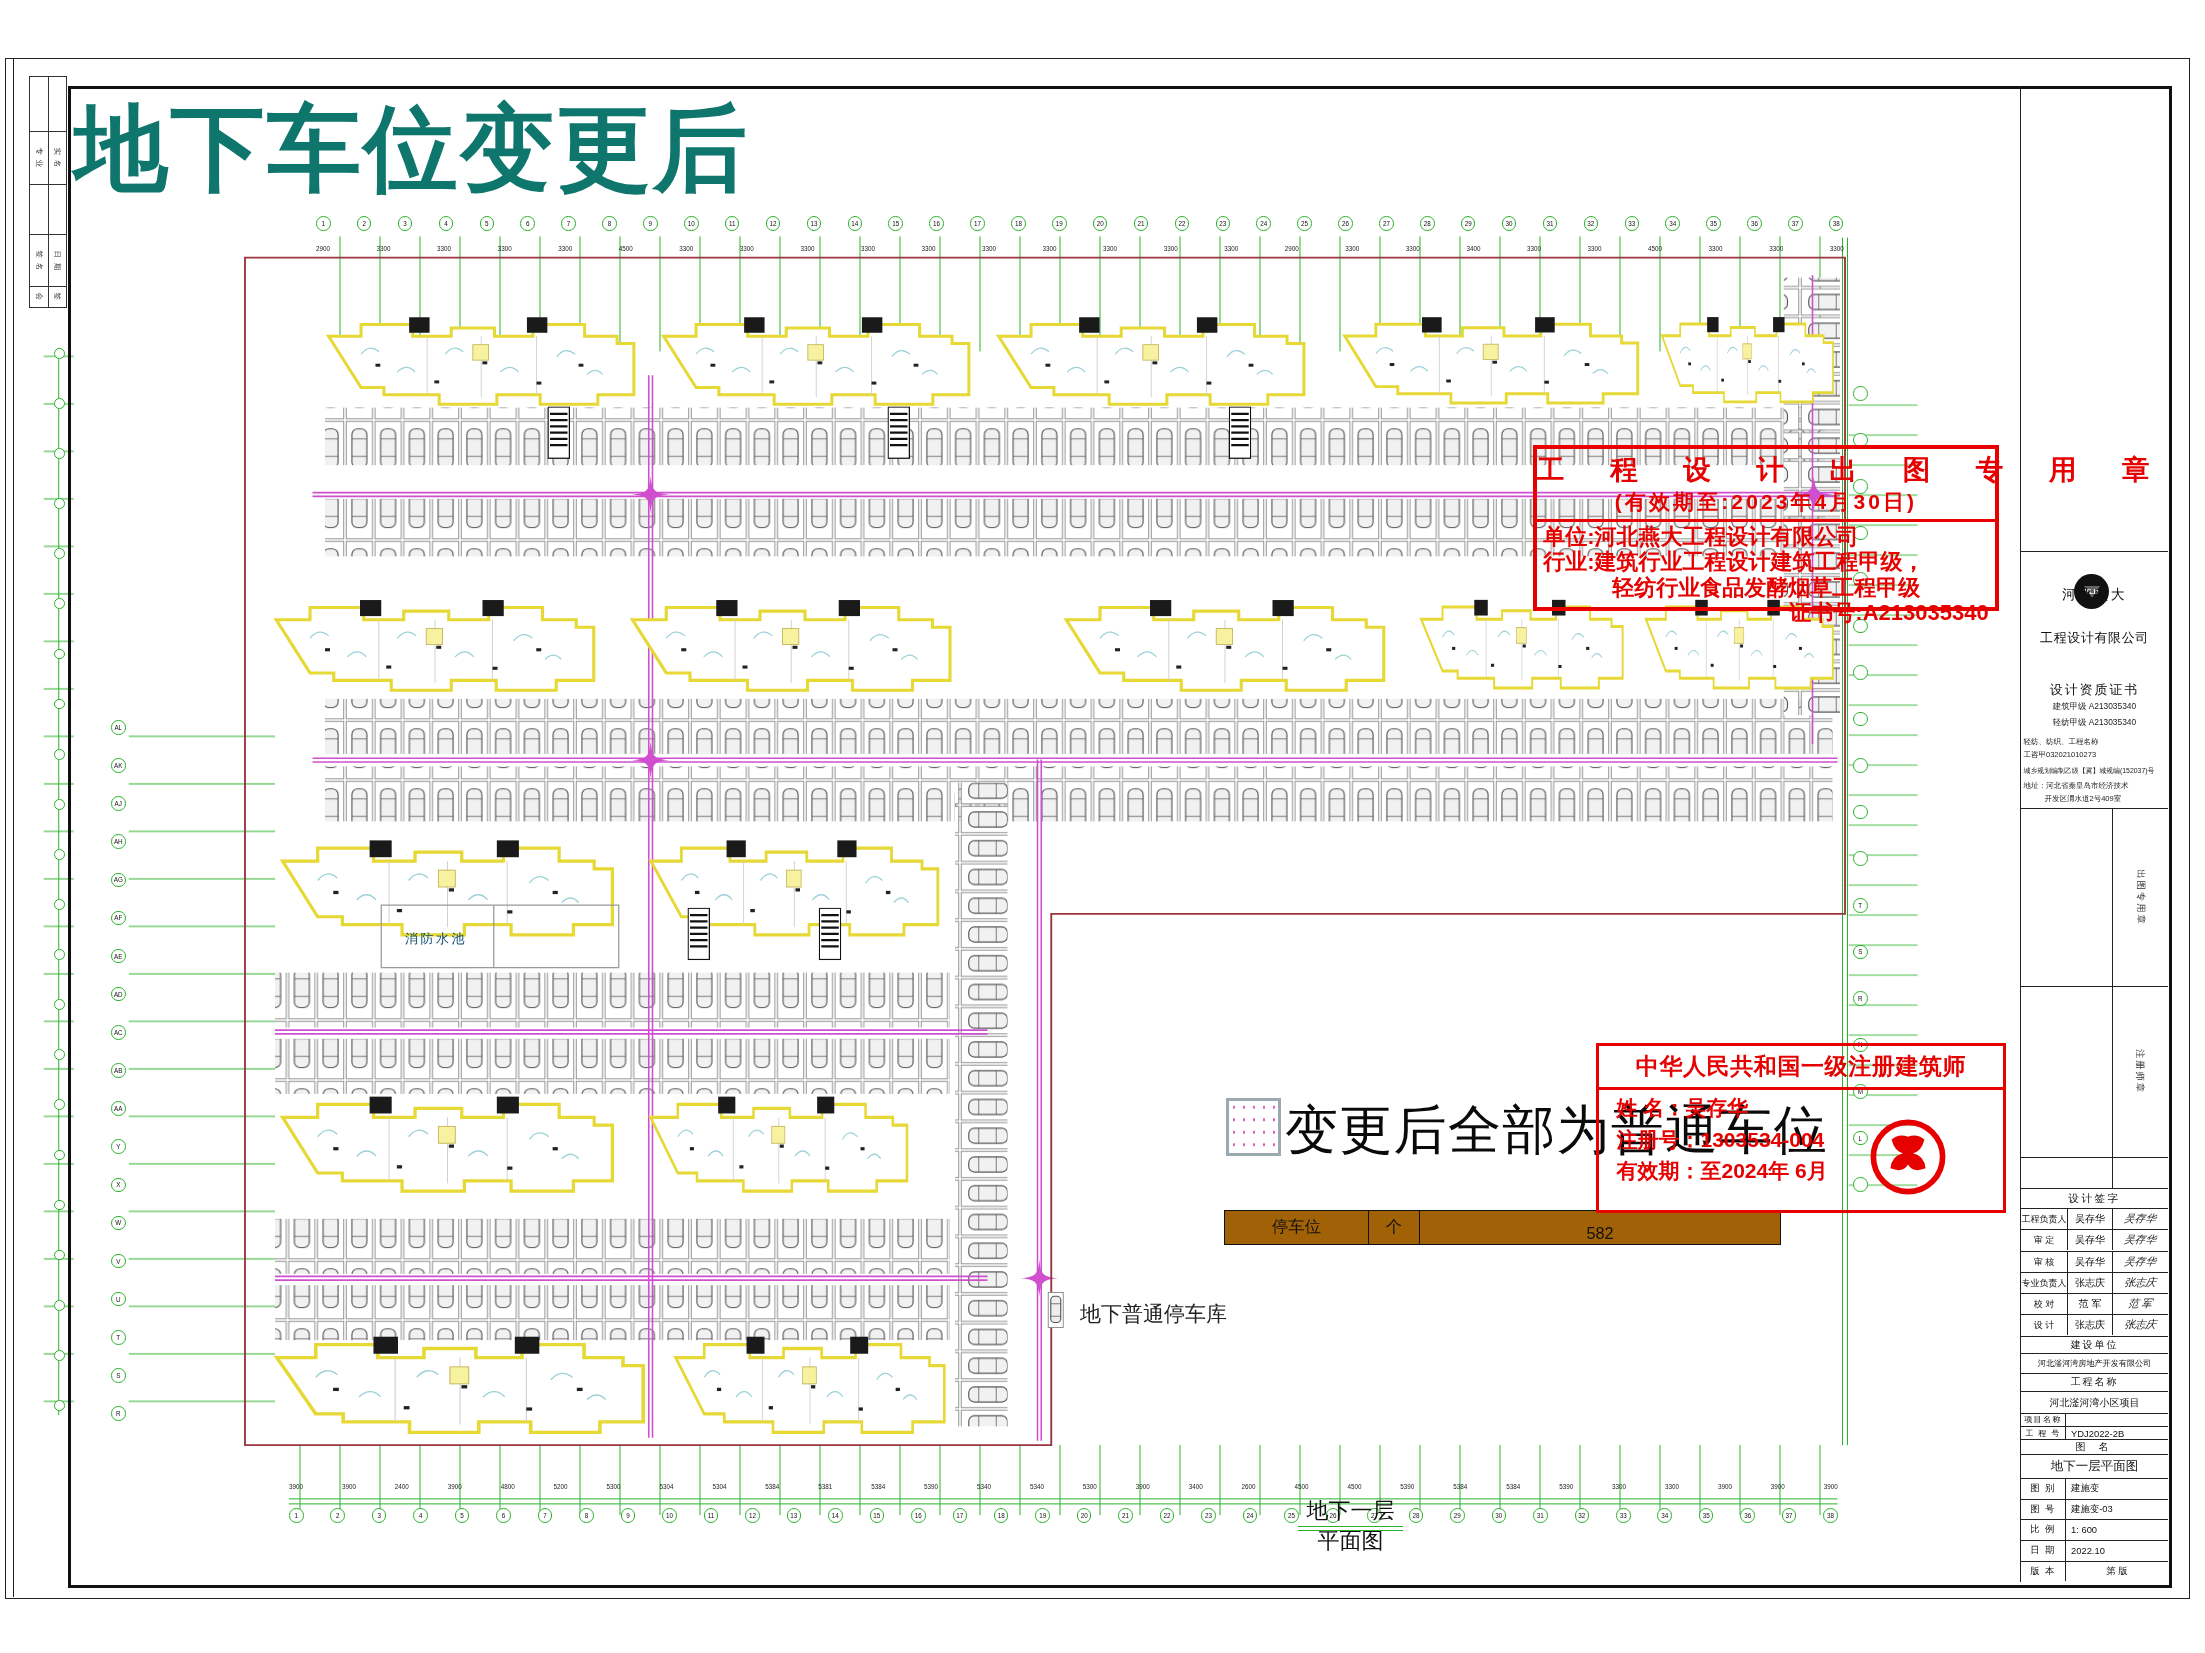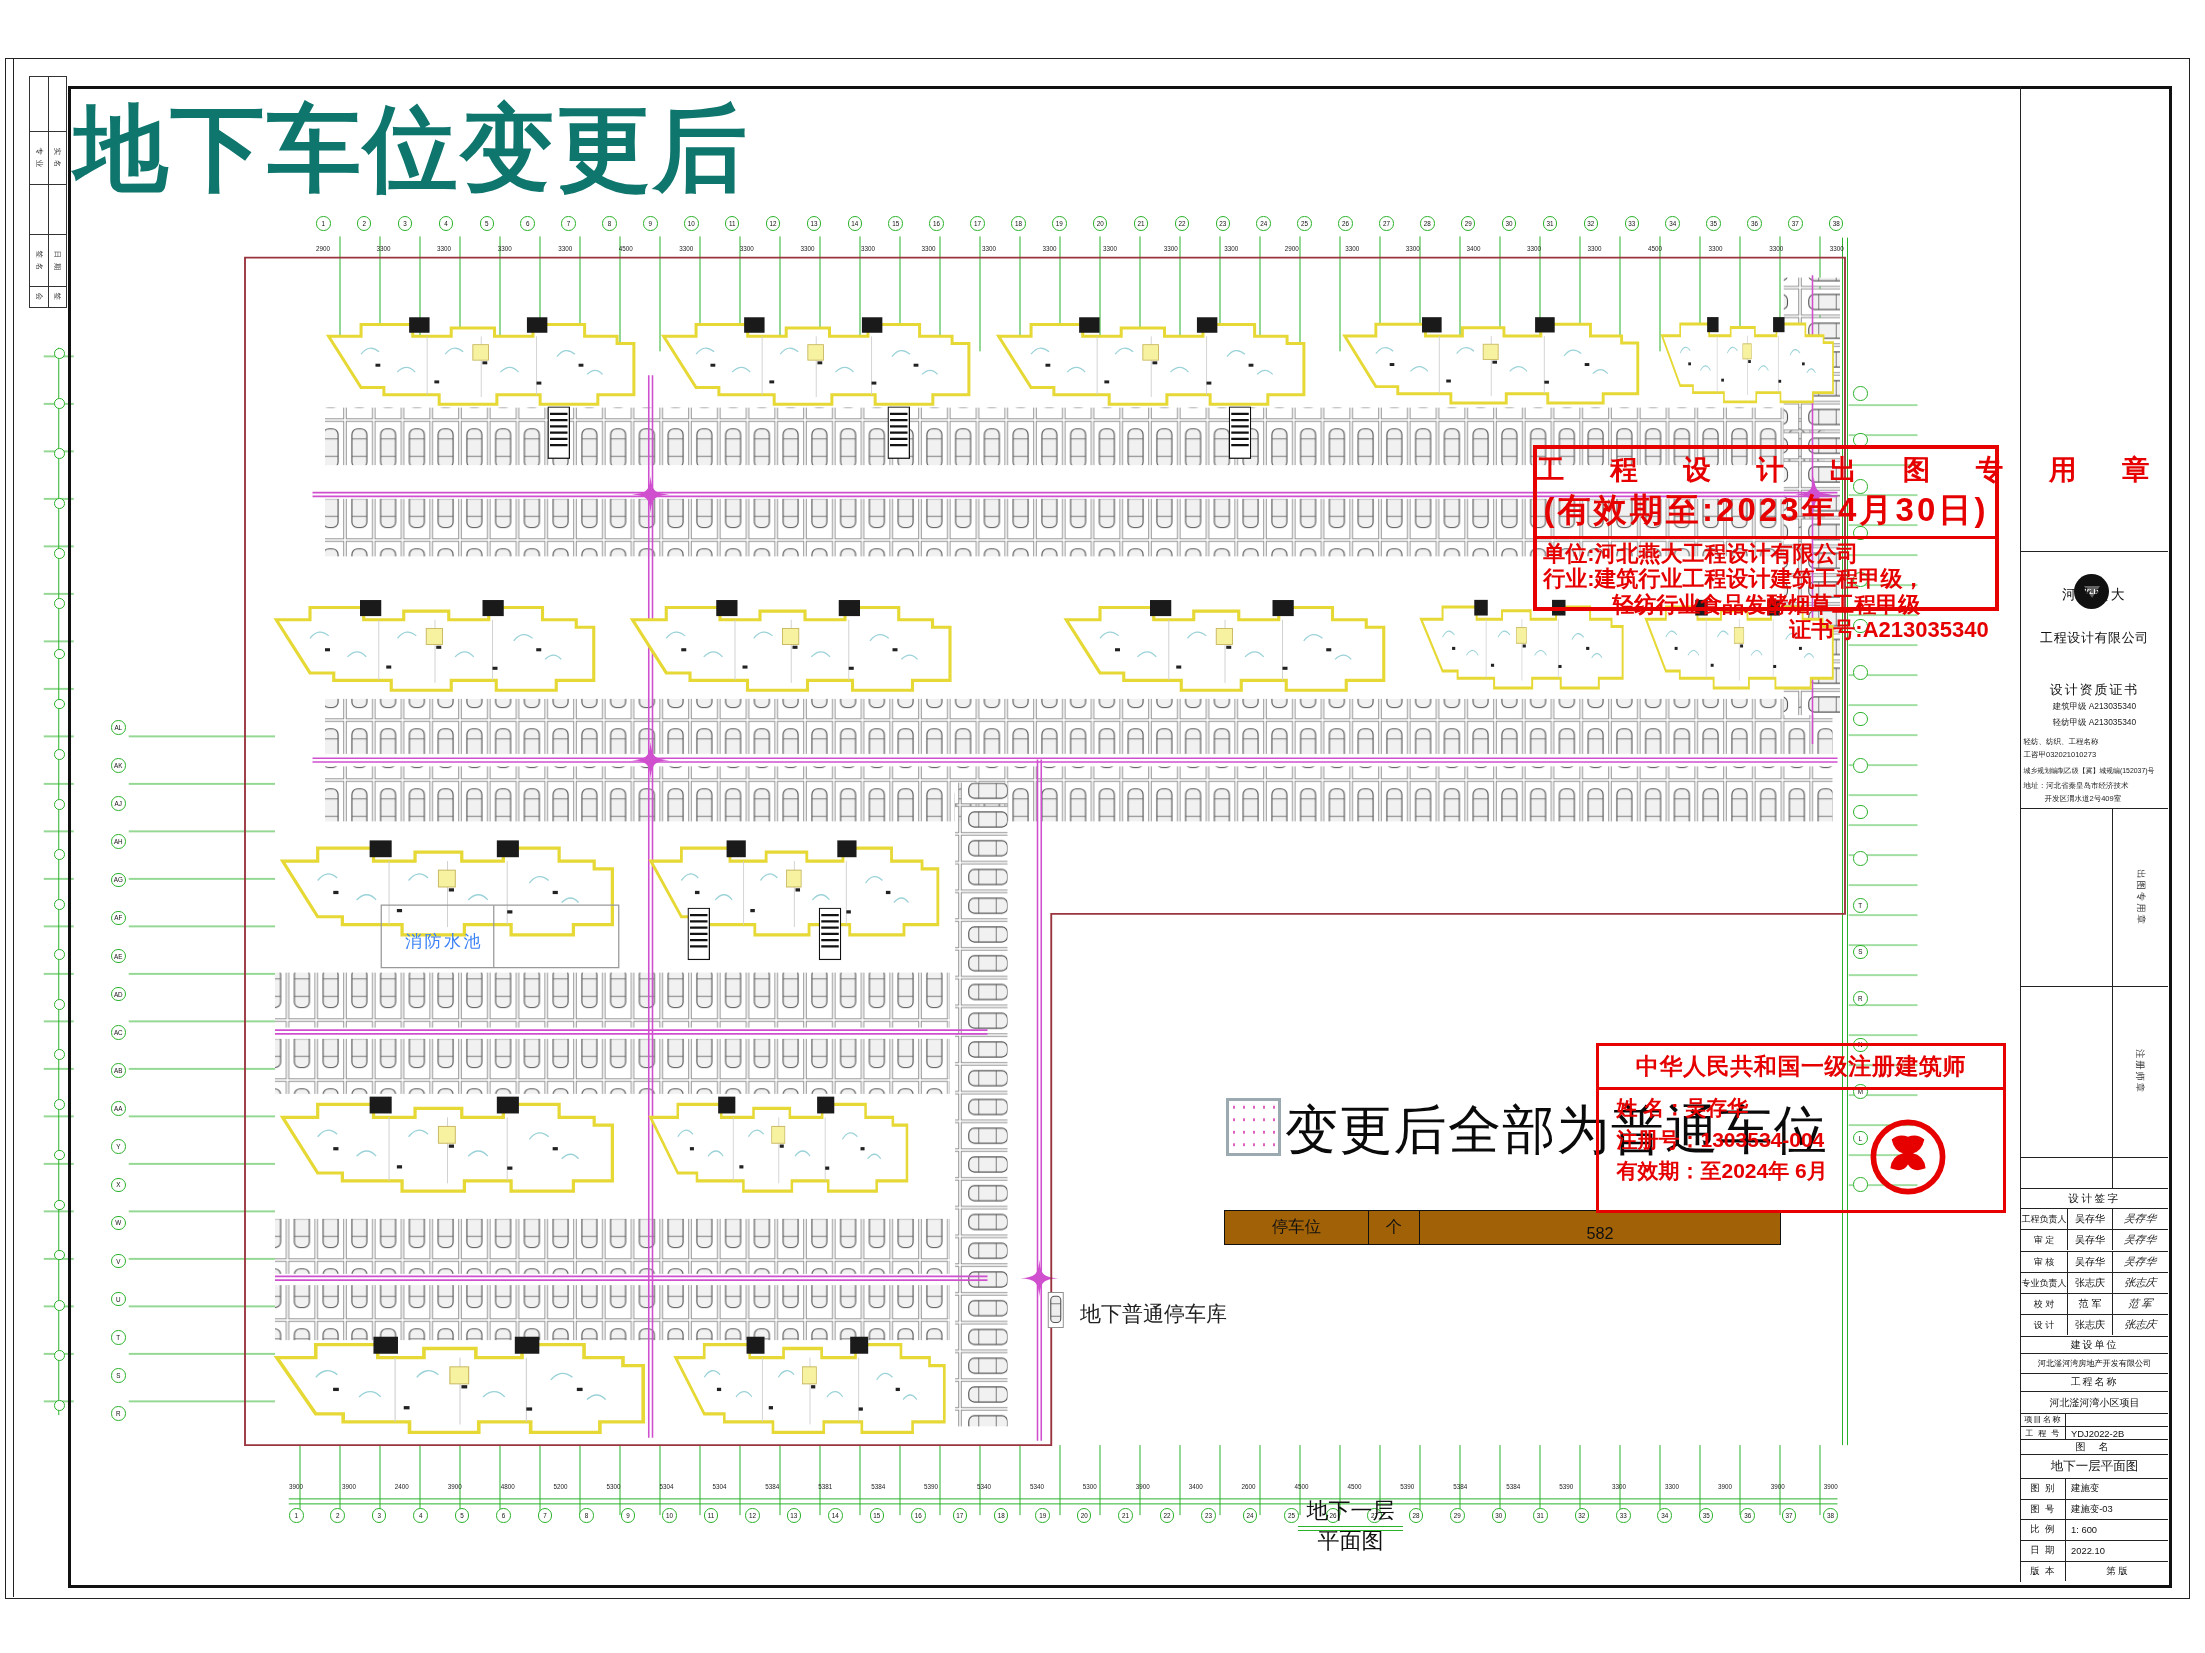--- a/index.html
+++ b/index.html
@@ -33,32 +33,32 @@
   .garage-text{left:1080px;top:1300px;font-size:21px;color:#222;}
   
   .stats{left:1224px;top:1210px;width:555px;height:32.5px;display:flex;border:1.3px solid #111;background:#a16207;z-index:4;}
   .stats div{border-right:1.3px solid #111;display:flex;align-items:center;justify-content:center;font-size:16.3px;}
   .stats div:last-child{border-right:none;margin-top:12px;}
   
   .stamp{border:4.4px solid #e60000;color:#e60000;font-weight:700;z-index:6;background:transparent;}
   .stamp1{left:1533px;top:445px;width:458px;height:158px;}
   .stamp1 .hd{border-bottom:3.1px solid #e60000;text-align:center;padding:2.5px 0 3.8px 0;}
   .stamp1 .t1{font-size:27.5px;letter-spacing:19px;white-space:nowrap;}
-  .stamp1 .t2{font-size:33px;letter-spacing:3.1px;white-space:nowrap;}
+  .stamp1 .t2{font-size:21px;letter-spacing:3.1px;white-space:nowrap;}
   .stamp1 .bd{padding:1.3px 6.3px;font-size:22px;line-height:1.16;white-space:nowrap;}
   .stamp1 .indent{padding-left:69px;}
   .stamp1 .right{text-align:right;}
   .stamp2{left:1596px;top:1043px;width:404px;height:164px;border-width:3.8px;}
   .stamp2 .hd{border-bottom:3.8px solid #e60000;text-align:center;font-size:23px;letter-spacing:0.6px;padding:5px 0;white-space:nowrap;}
   .stamp2 .row{font-size:21px;padding:3.8px 0 0 17.5px;white-space:nowrap;}
   .seal{left:1869px;top:1118px;width:78px;height:78px;z-index:7;}
   
   .caption{left:1299px;top:1496px;width:103px;text-align:center;font-size:22px;color:#111;}
   .cap-ul{left:1298px;top:1526px;width:105px;height:3.1px;border-top:1.9px solid #2ab22a;border-bottom:1.3px solid #2ab22a;}
-  .tank-label{left:405px;top:930px;font-size:17px;color:#3b82f6;letter-spacing:2.5px;}
+  .tank-label{left:405px;top:930px;font-size:13px;color:#0c4a6e;letter-spacing:2.5px;}
   
   .tb{left:2020px;top:86px;width:147px;height:1496px;border-left:1.3px solid #222;font-size:11.3px;}
   .tb .abs{box-sizing:border-box;}
   .tb .hline{left:0;width:147px;height:0;border-top:0.9px solid #222;}
   .tb .center{display:flex;align-items:center;justify-content:center;text-align:center;}
   .logo{left:53px;top:488px;width:35px;height:35px;border-radius:50%;background:#111;color:#fff;
         display:flex;align-items:center;justify-content:center;font-size:6.9px;font-weight:700;}
   .logo:before{content:"";position:absolute;width:0;height:0;border-left:8.8px solid transparent;
         border-right:8.8px solid transparent;border-top:12.5px solid #fff;opacity:.35;}
   .tb .co1{left:0;top:500px;width:147px;font-size:13.8px;letter-spacing:2.5px;}

